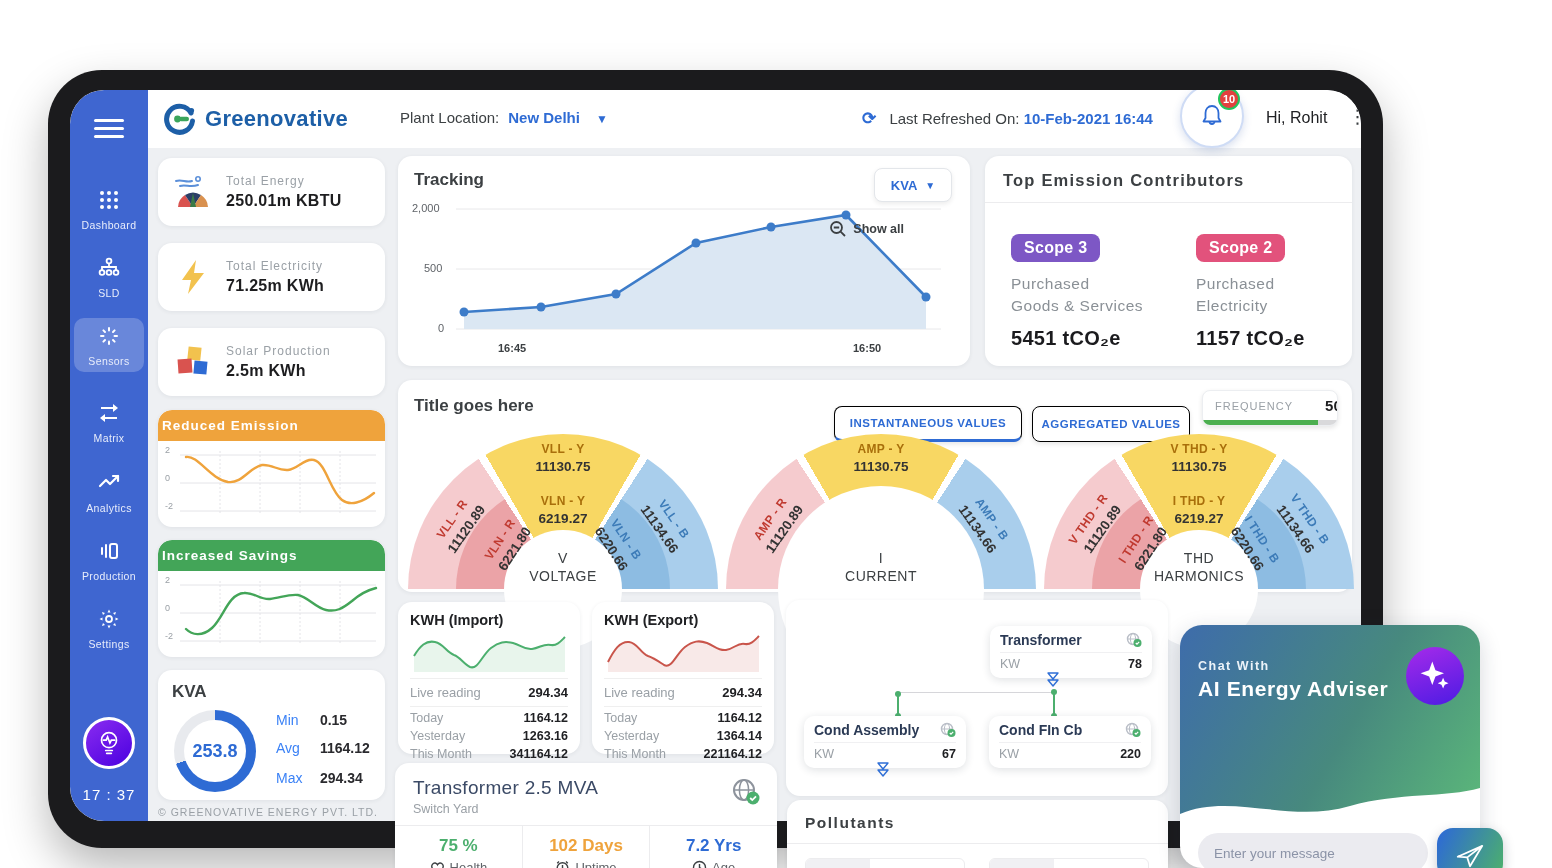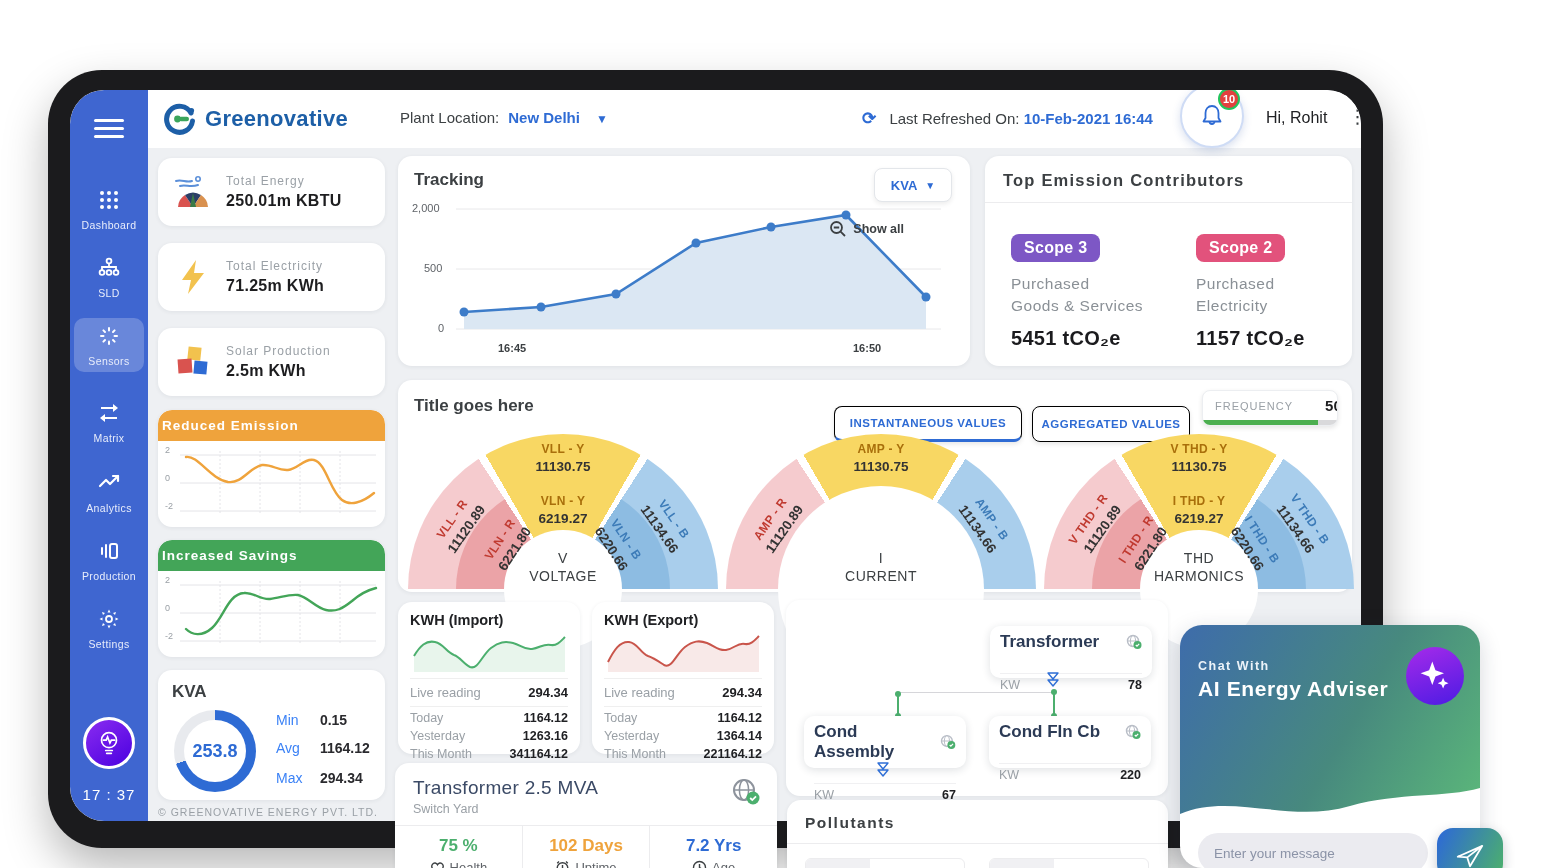--- a/index.html
+++ b/index.html
@@ -137,22 +137,22 @@
   .kwh-live { display:flex; justify-content:space-between; border-top:1px solid #efefef;
     border-bottom:1px solid #efefef; padding:6px 0; margin-top:2px; font-size:13px; }
   .kwh-live .ll { color:#9aa0a6; } .kwh-live .lv { font-weight:bold; color:#202124; }
   .kwh-row { display:flex; justify-content:space-between; font-size:12.5px; margin-top:4px; }
   .kwh-row .ll { color:#9aa0a6; } .kwh-row .lv { font-weight:bold; color:#202124; }
 
   
   .diagram-card { left:716px; top:510px; width:382px; height:196px; }
   .node { position:absolute; width:162px; height:52px; background:#fff; border-radius:10px;
     box-shadow:0 2px 8px rgba(30,40,60,.14); padding:6px 10px 0 10px; }
-  .node-title { font-size:17px; font-weight:bold; color:#2b3a55; border-bottom:1px solid #f0f0f2;
-    padding-bottom:21px; display:flex; justify-content:space-between; align-items:center; }
+  .node-title { font-size:14px; font-weight:bold; color:#2b3a55; border-bottom:1px solid #f0f0f2;
+    padding-bottom:4px; display:flex; justify-content:space-between; align-items:center; }
   .node-row { display:flex; justify-content:space-between; font-size:12.5px; padding-top:4px; }
   .node-row .ml { color:#9aa0a6; } .node-row .mv { font-weight:bold; color:#202124; }
   .h-line { position:absolute; background:#d6d6da; height:1px; }
   .v-green { position:absolute; width:2px; background:#4caf6e; }
   .v-green::before,.v-green::after { content:""; position:absolute; left:-2px; width:6px; height:6px;
     border-radius:50%; background:#4caf6e; }
   .v-green::before { top:-3px; } .v-green::after { bottom:-3px; }
 
   
   .transformer-card { left:395px; top:763px; width:382px; height:130px; z-index:3; padding:14px 18px 0 18px; }

